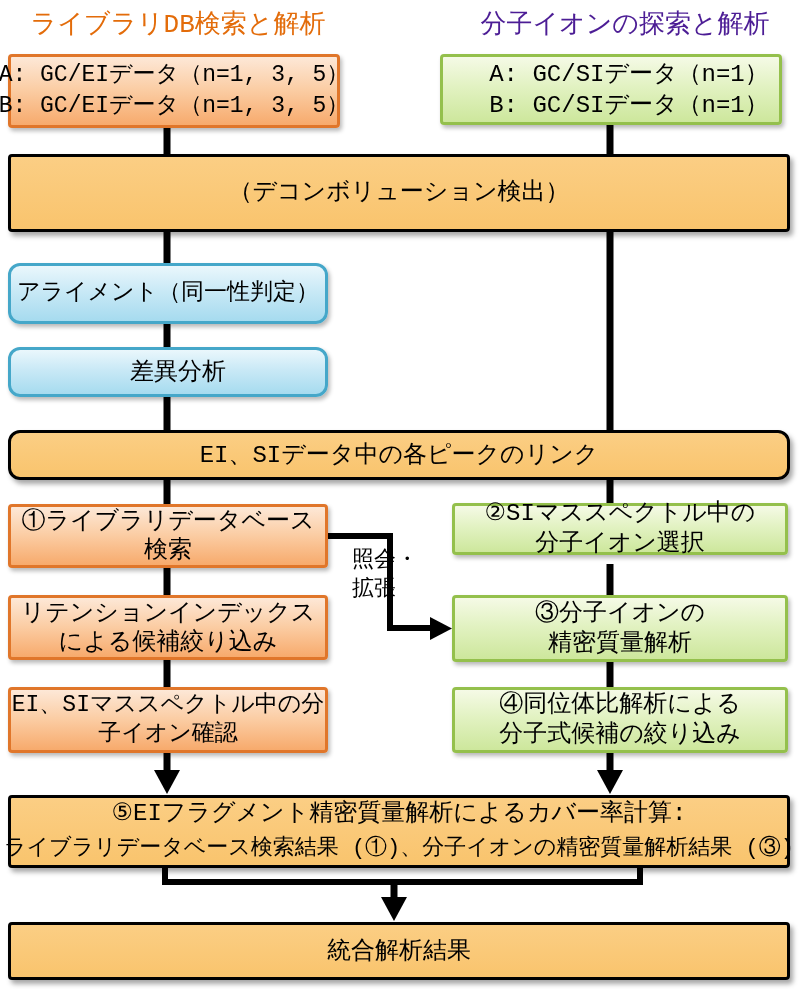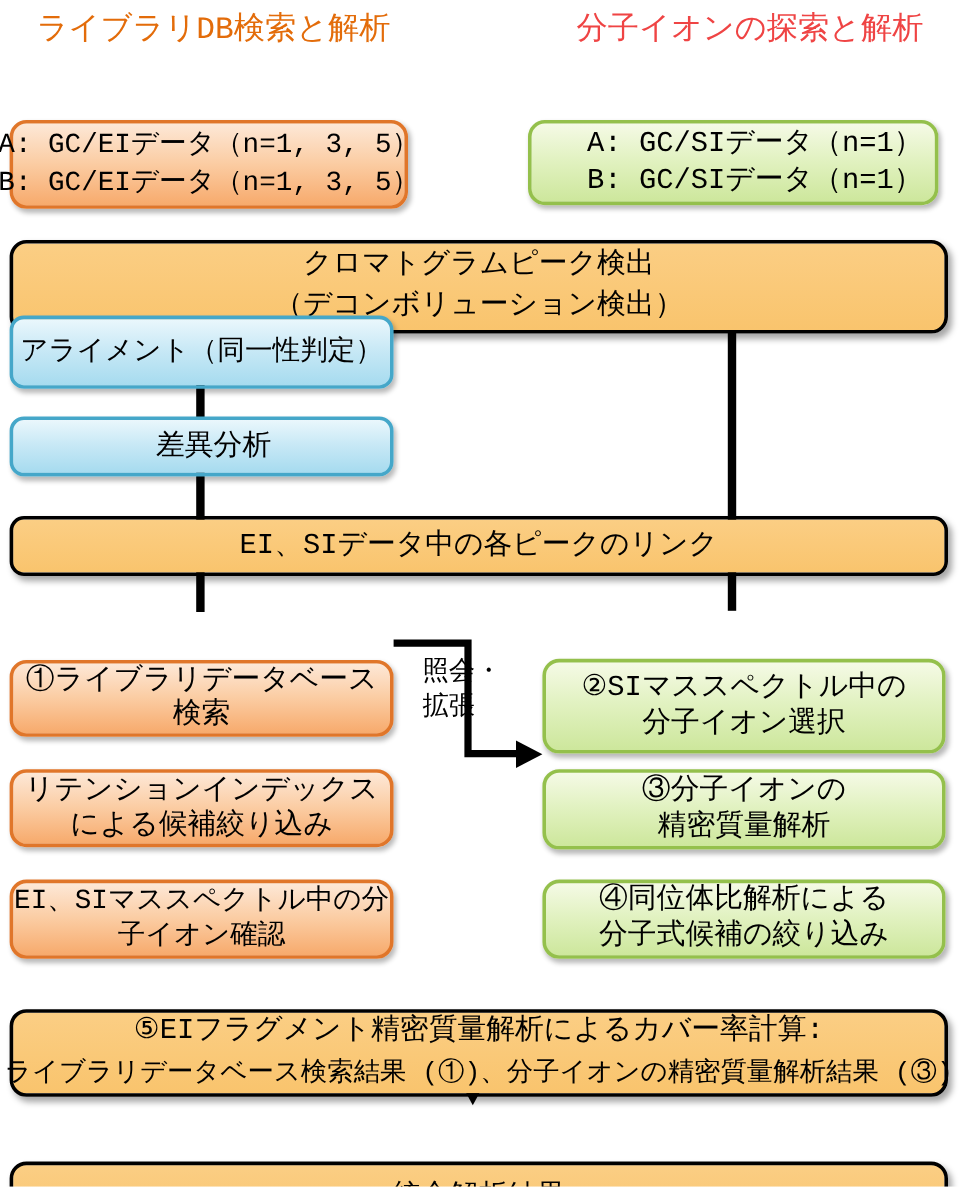--- a/index.html
+++ b/index.html
@@ -7,21 +7,21 @@
     position:relative;width:800px;height:989px;background:#fff;overflow:hidden;
     font-family:Liberation Mono, monospace;color:#000;
   }
   .connectors{position:absolute;left:0;top:0;z-index:0;}
   .box{
     position:absolute;z-index:1;box-sizing:border-box;
     display:flex;flex-direction:column;align-items:center;justify-content:center;
     text-align:center;font-size:24px;line-height:31px;white-space:nowrap;
   }
   .box span{display:block;}
-  .rounded{border-radius:14px;margin-top:46px;}
+  .rounded{border-radius:4px;}
   .orange{
     background:linear-gradient(180deg,#FDE8D7 0%,#FBCDA4 48%,#F7AA6C 100%);
     border:3px solid #E0762A;
     box-shadow:2px 3px 4px rgba(0,0,0,0.28);
   }
   .green{
     background:linear-gradient(180deg,#F5FAE6 0%,#E2F2C2 45%,#CDE79C 100%);
     border:3px solid #94C04C;
     box-shadow:2px 3px 4px rgba(0,0,0,0.28);
   }
@@ -33,32 +33,32 @@
   .yellow{
     background:linear-gradient(180deg,#FBCE84 0%,#F9C46D 100%);
     border:3px solid #000;
     box-shadow:3px 4px 5px rgba(0,0,0,0.35);
   }
   .title{
     position:absolute;z-index:1;font-size:26px;line-height:38px;text-align:center;
     white-space:nowrap;
   }
   .title-left{left:8px;top:6px;width:340px;color:#E36C0A;}
-  .title-right{left:452px;top:6px;width:346px;color:#ef4444;}
+  .title-right{left:452px;top:6px;width:346px;color:#4c1d95;}
   
   .b-input-left  {left:8px;  top:54px;  width:332px;height:74px;font-size:23px;}
   .b-input-right {left:440px;top:54px;  width:342px;height:71px;padding-left:36px;}
   .b-peak        {left:8px;  top:154px; width:782px;height:78px;line-height:34px;}
   .b-align       {left:8px;  top:263px; width:320px;height:61px;font-size:23px;border-radius:12px;}
   .b-diff        {left:8px;  top:347px; width:320px;height:50px;border-radius:12px;padding-left:20px;}
   .b-link        {left:8px;  top:430px; width:782px;height:50px;border-radius:12px;}
   .b-libsearch   {left:8px;  top:504px; width:320px;height:64px;line-height:29px;}
   .b-retention   {left:8px;  top:595px; width:320px;height:65px;line-height:29px;}
   .b-confirm     {left:8px;  top:687px; width:320px;height:66px;line-height:29px;font-size:23px;}
-  .b-siselect    {left:452px;top:503px; width:336px;height:79px;line-height:30px;}
+  .b-siselect    {left:452px;top:503px; width:336px;height:52px;line-height:30px;}
   .b-accmass     {left:452px;top:595px; width:336px;height:67px;line-height:30px;}
   .b-isotope     {left:452px;top:687px; width:336px;height:66px;line-height:30px;}
   .b-coverage    {left:8px;  top:795px; width:782px;height:73px;line-height:32px;justify-content:space-between;}
   .b-coverage .sub{font-size:22px;}
   .b-result      {left:8px;  top:922px; width:782px;height:58px;}
   .connector-label{
     position:absolute;left:352px;top:546px;z-index:2;font-size:22px;line-height:29px;
     white-space:nowrap;text-align:left;
   }
 </style>
@@ -102,21 +102,20 @@
     <span>A: GC/EIデータ（n=1, 3, 5）</span>
     <span>B: GC/EIデータ（n=1, 3, 5）</span>
   </div>
 
   <div class="box rounded green b-input-right">
     <span>A: GC/SIデータ（n=1）</span>
     <span>B: GC/SIデータ（n=1）</span>
   </div>
 
   <div class="box rounded yellow b-peak">
-    <span>クロマトグラムピーク検出</span>
     <span>（デコンボリューション検出）</span>
   </div>
 
   <div class="box blue b-align">
     <span>アライメント（同一性判定）</span>
   </div>
 
   <div class="box blue b-diff">
     <span>差異分析</span>
   </div>

